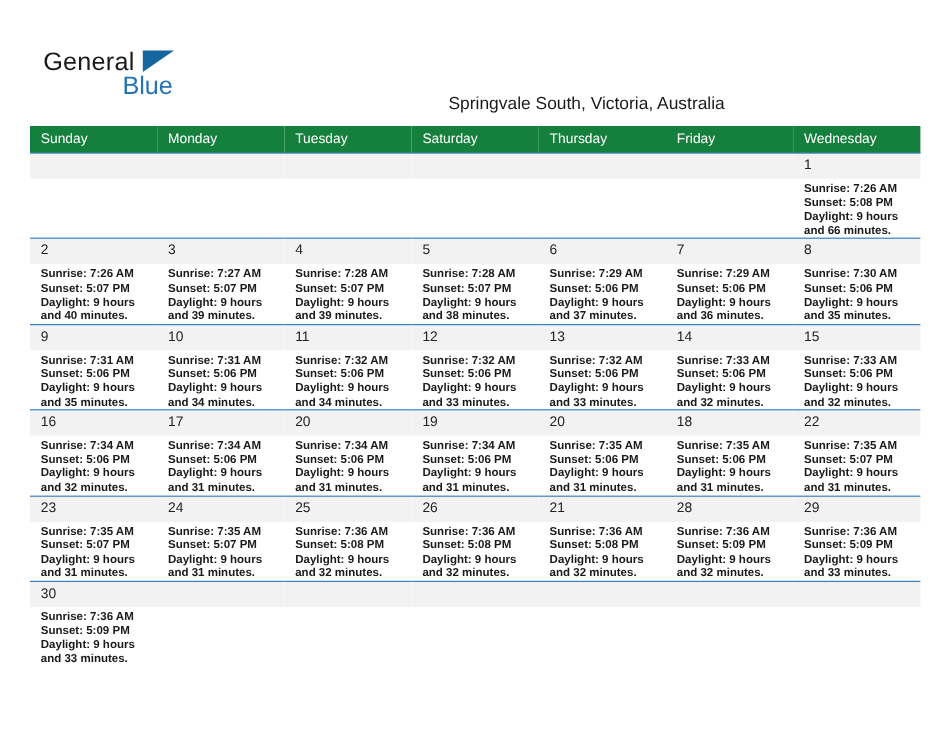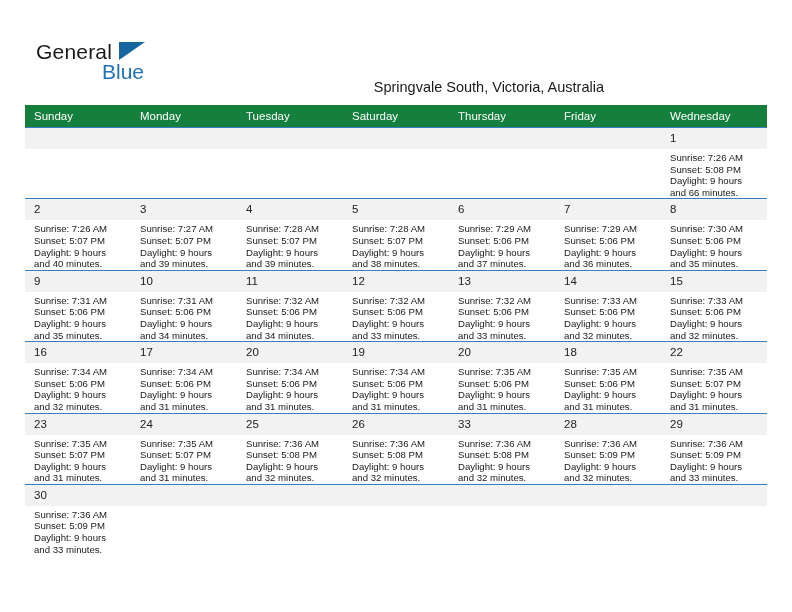--- a/index.html
+++ b/index.html
@@ -126,20 +126,21 @@
   }
   .daynum.empty {
     color: transparent;
   }
   .info {
     display: block;
     padding: 3px 5px 0 9px;
     font-size: 9.6px;
     line-height: 11.6px;
     color: #1a1a1a;
+    font-weight: bold;
   }
   .info span {
     display: block;
     white-space: nowrap;
   }
 </style>
 </head>
 <body>
 
 <div class="page">
@@ -464,21 +465,21 @@
         <td>
           <span class="daynum">26</span>
           <span class="info">
             <span>Sunrise: 7:36 AM</span>
             <span>Sunset: 5:08 PM</span>
             <span>Daylight: 9 hours</span>
             <span>and 32 minutes.</span>
           </span>
         </td>
         <td>
-          <span class="daynum">33</span>
+          <span class="daynum">21</span>
           <span class="info">
             <span>Sunrise: 7:36 AM</span>
             <span>Sunset: 5:08 PM</span>
             <span>Daylight: 9 hours</span>
             <span>and 32 minutes.</span>
           </span>
         </td>
         <td>
           <span class="daynum">28</span>
           <span class="info">

